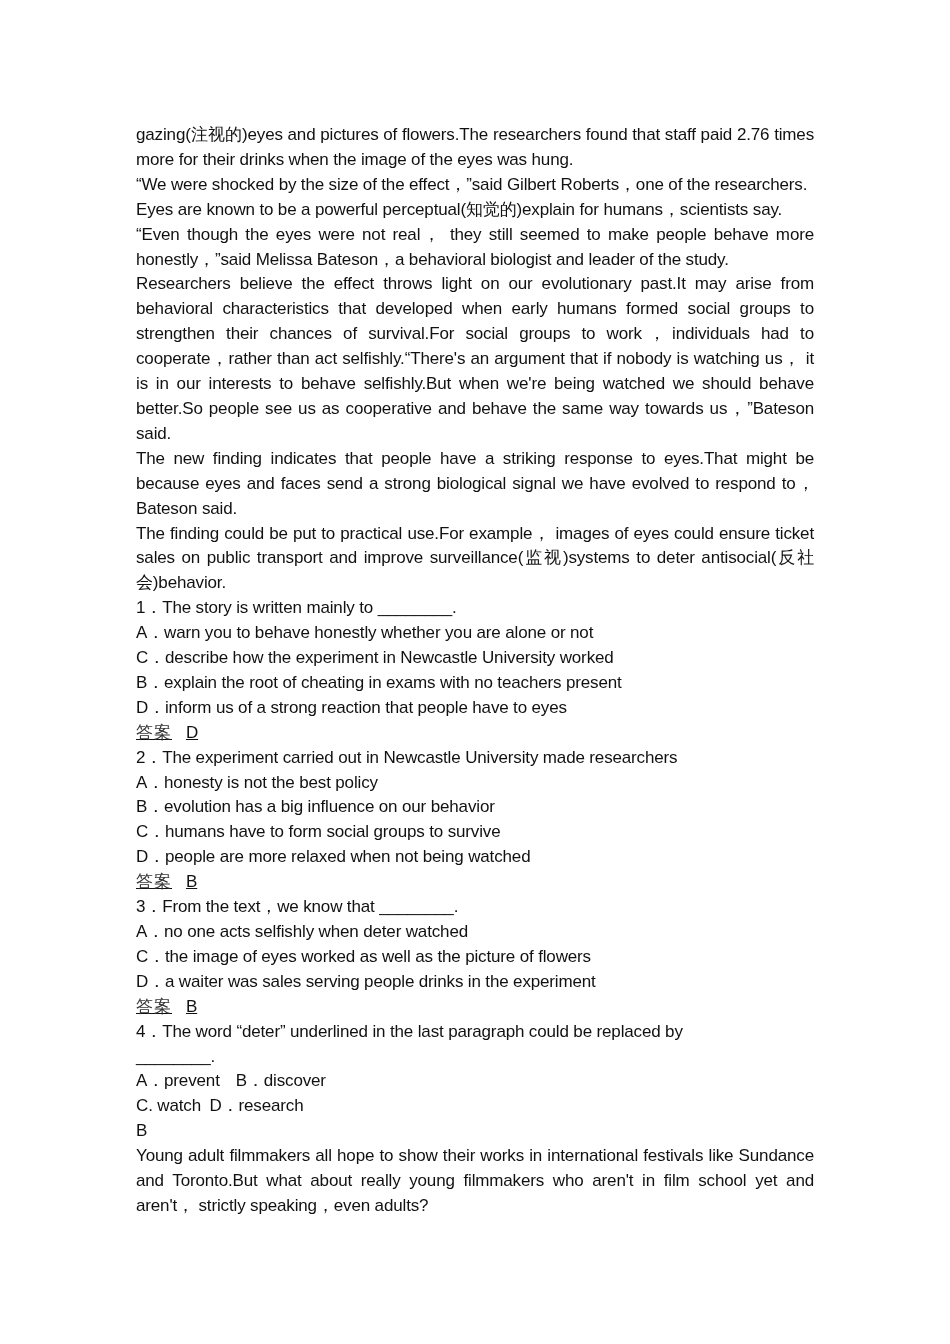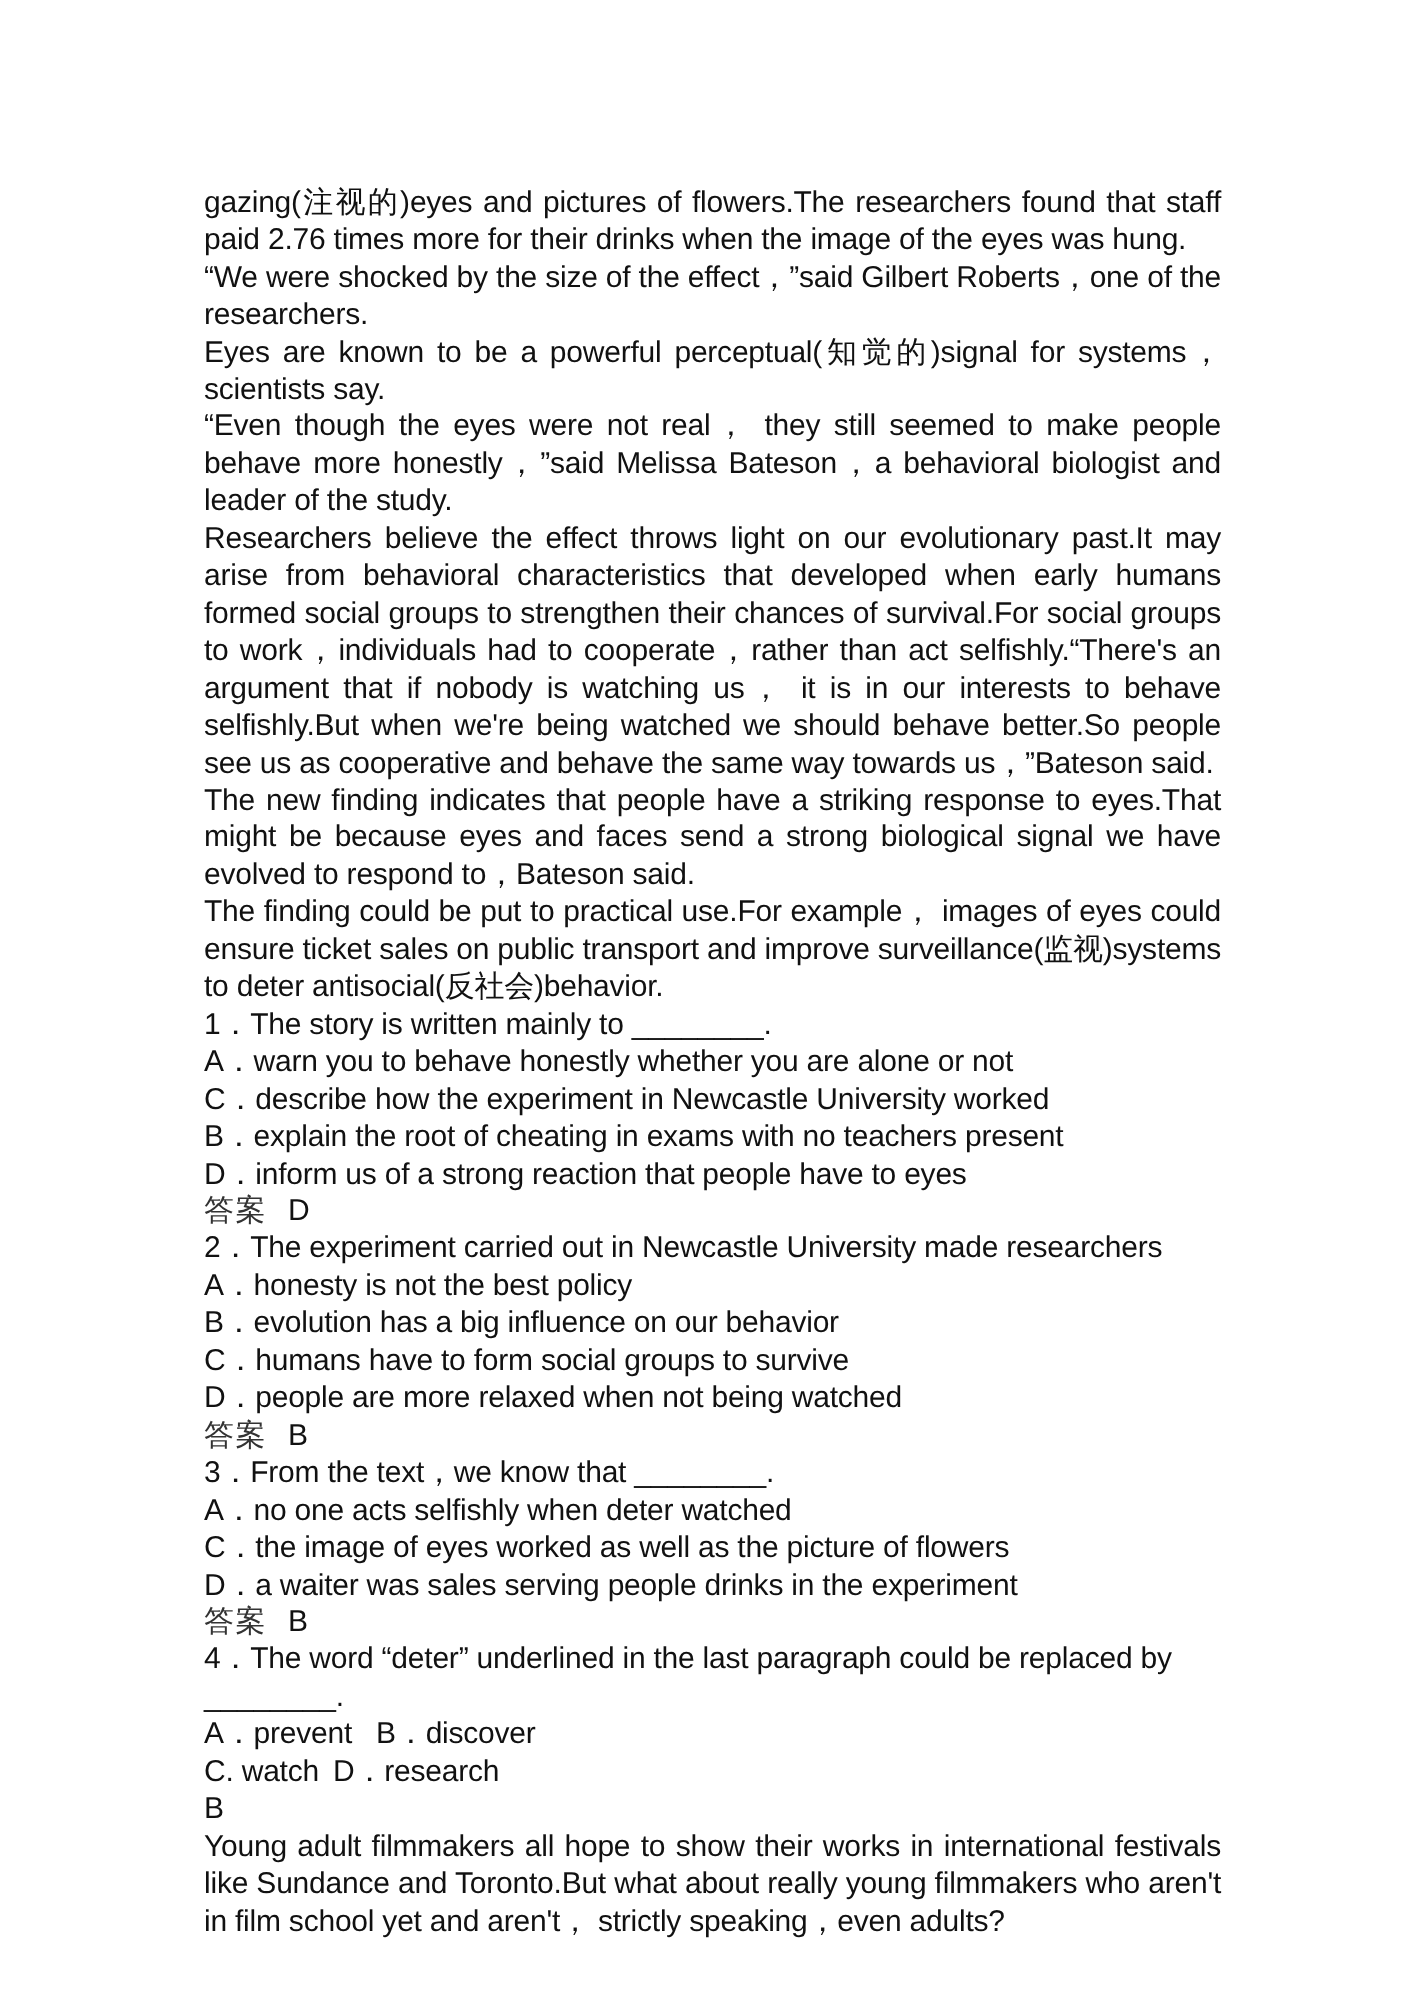--- a/index.html
+++ b/index.html
@@ -13,39 +13,40 @@
       position: relative;
       overflow: hidden;
       font-family: "Liberation Sans", "DejaVu Sans", sans-serif;
       color: #111111;
     }
     .page {
       position: absolute;
       left: 136px;
       top: 123px;
       width: 678px;
-      font-size: 20px;
+      font-size: 17px;
       line-height: 24.9px;
       letter-spacing: -0.15px;
     }
     .p {
       margin: 0;
       text-align: justify;
     }
     .line {
       margin: 0;
       white-space: nowrap;
     }
     .q-line {
       margin: 0;
       white-space: nowrap;
     }
     .answer {
       margin: 0;
       white-space: nowrap;
+      text-decoration: underline;
     }
     .answer .ans-label {
       color: #333;
       letter-spacing: 1px;
     }
     .answer .ans-value {
       margin-left: 14px;
     }
     .opt-gap {
       display: inline-block;
@@ -57,21 +58,21 @@
     }
   </style>
 </head>
 <body>
 
 <div class="page">
 
   <div>
     <p class="p">gazing(注视的)eyes and pictures of flowers.The researchers found that staff paid 2.76 times more for their drinks when the image of the eyes was hung.</p>
     <p class="p">“We were shocked by the size of the effect，”said Gilbert Roberts，one of the researchers.</p>
-    <p class="p">Eyes are known to be a powerful perceptual(知觉的)signal for systems，scientists say.</p>
+    <p class="p">Eyes are known to be a powerful perceptual(知觉的)explain for humans，scientists say.</p>
     <p class="p">“Even though the eyes were not real， they still seemed to make people behave more honestly，”said Melissa Bateson，a behavioral biologist and leader of the study.</p>
     <p class="p">Researchers believe the effect throws light on our evolutionary past.It may arise from behavioral characteristics that developed when early humans formed social groups to strengthen their chances of survival.For social groups to work，individuals had to cooperate，rather than act selfishly.“There's an argument that if nobody is watching us， it is in our interests to behave selfishly.But when we're being watched we should behave better.So people see us as cooperative and behave the same way towards us，”Bateson said.</p>
     <p class="p">The new finding indicates that people have a striking response to eyes.That might be because eyes and faces send a strong biological signal we have evolved to respond to，Bateson said.</p>
     <p class="p">The finding could be put to practical use.For example， images of eyes could ensure ticket sales on public transport and improve surveillance(监视)systems to deter antisocial(反社会)behavior.</p>
   </div>
 
   <div>
     <p class="q-line"><span>1．</span><span>The story is written mainly to ________.</span></p>
     <p class="q-line"><span>A．</span><span>warn you to behave honestly whether you are alone or not</span></p>
     <p class="q-line"><span>C．</span><span>describe how the experiment in Newcastle University worked</span></p>

